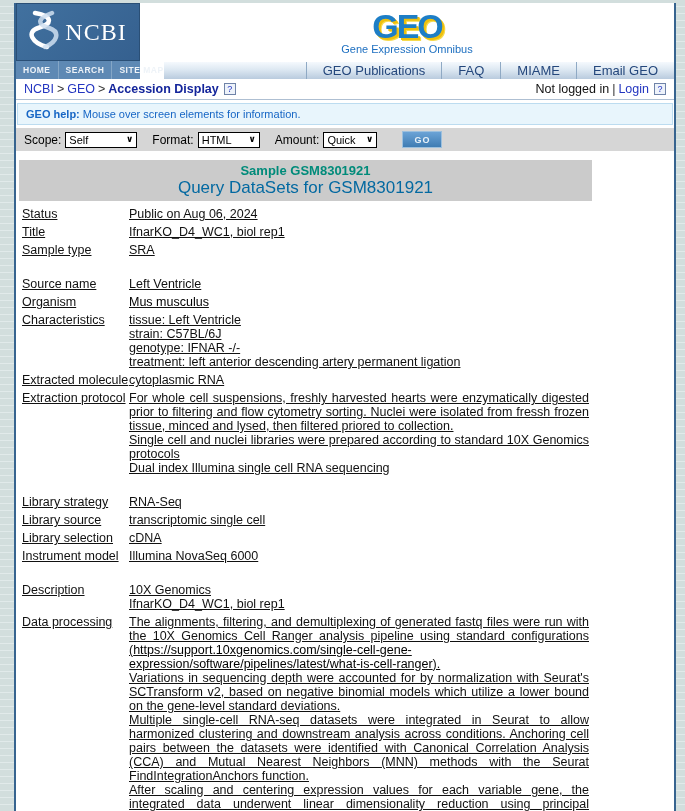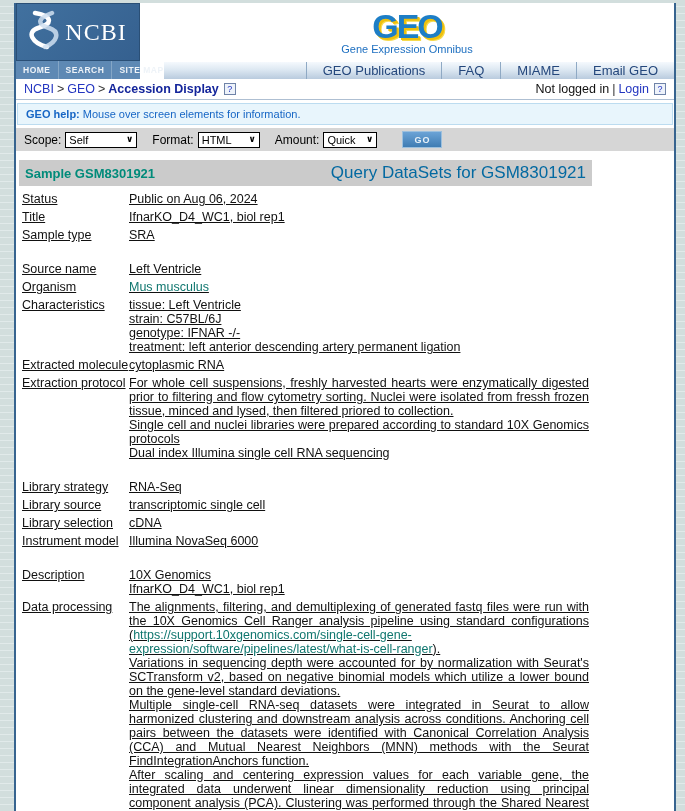--- a/index.html
+++ b/index.html
@@ -105,32 +105,32 @@
   }
   .go-button {
     margin-left: 10px; width: 40px; height: 17px;
     background: linear-gradient(to bottom, #6ba3d6, #3f7cb3);
     border: 1px solid #9cc0de; color: #e8f1f8; font-size: 9px; font-weight: bold;
     letter-spacing: 1px; cursor: pointer; font-family: inherit;
   }
   
   .sample-bar {
     margin: 9px 82px 4px 3px; background: #cbcbcb;
-    padding: 3px 6px; display: flex; justify-content: space-between; align-items: center;
+    padding: 3px 6px; display: flex; justify-content: space-between; align-items: center; flex-direction: column;
   }
   .sample-title { font-size: 13px; font-weight: bold; color: #008b7a; }
   .sample-query-link { font-size: 17px; color: #0369a1; text-decoration: none; cursor: pointer; }
   
   .details { margin: 0 82px 0 3px; font-size: 12.5px; color: #111; }
   .frow { display: flex; padding: 2px 3px; line-height: 14px; text-decoration: underline; }
   .flabel { width: 107px; flex-shrink: 0; }
   .fvalue { flex: 1; }
   .fvalue.justify { text-align: justify; }
   .fvalue p { margin: 0; }
-  .fvalue a { color: #0f766e; text-decoration: none; cursor: pointer; overflow-wrap: break-word; }
+  .fvalue a { color: #000000; text-decoration: none; cursor: pointer; overflow-wrap: break-word; }
   .spacer { height: 16px; }
 </style>
 </head>
 <body>
 
 <div class="page-frame">
 
   <div class="top-header">
     <div class="ncbi-logo">
       <span>

